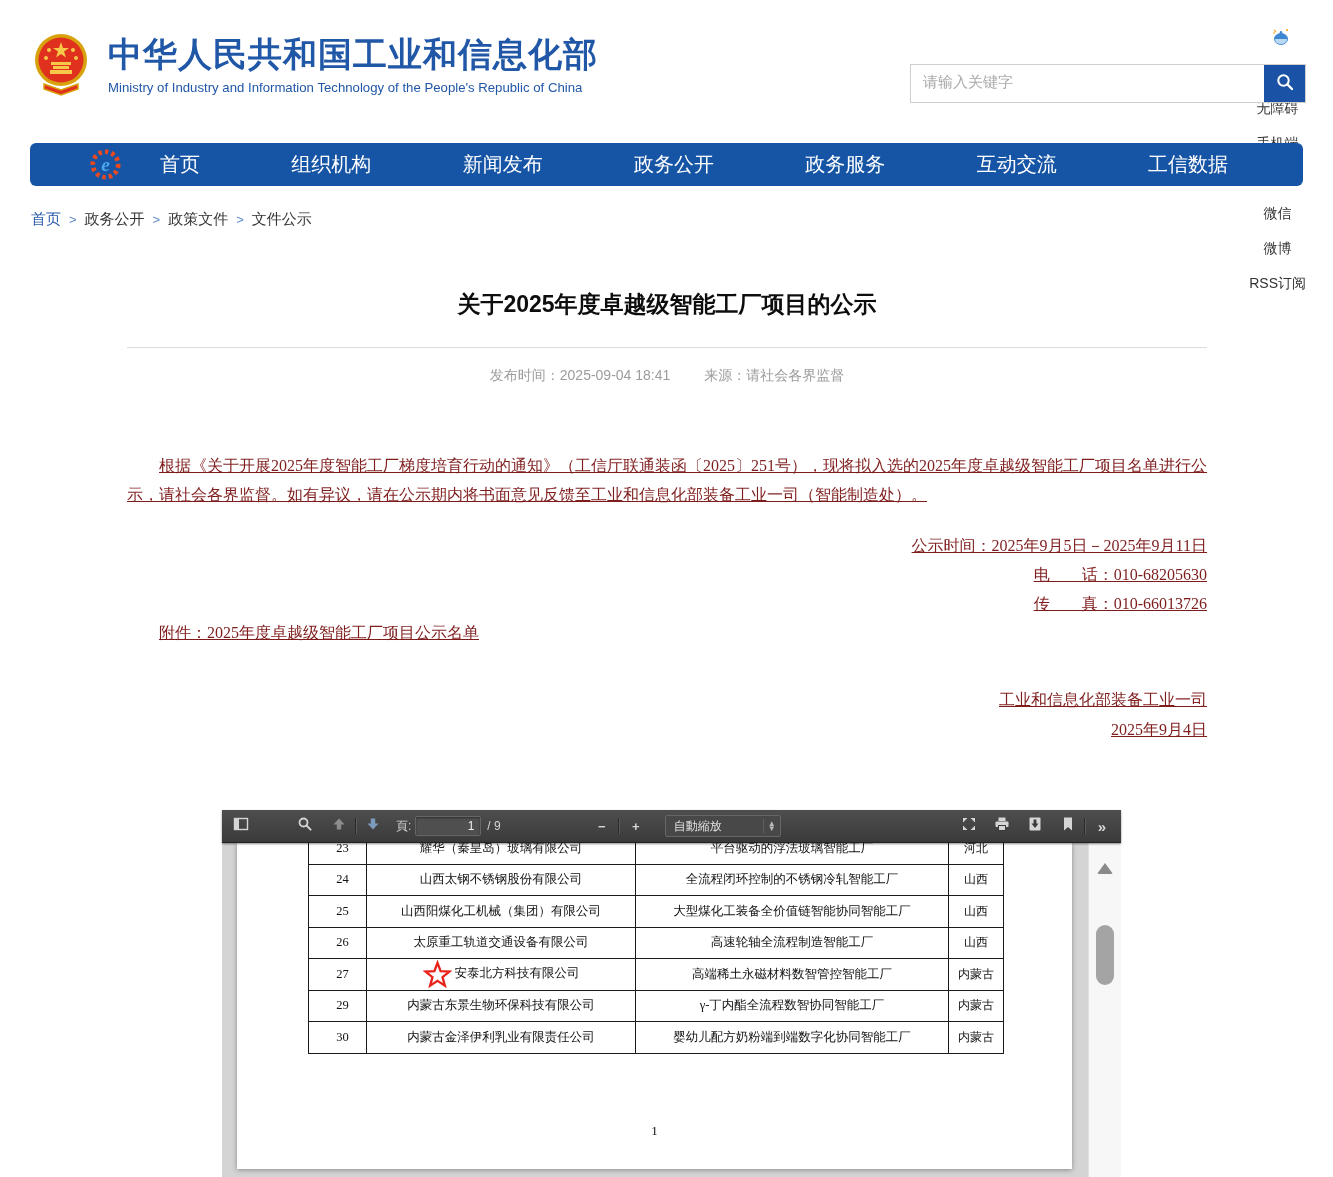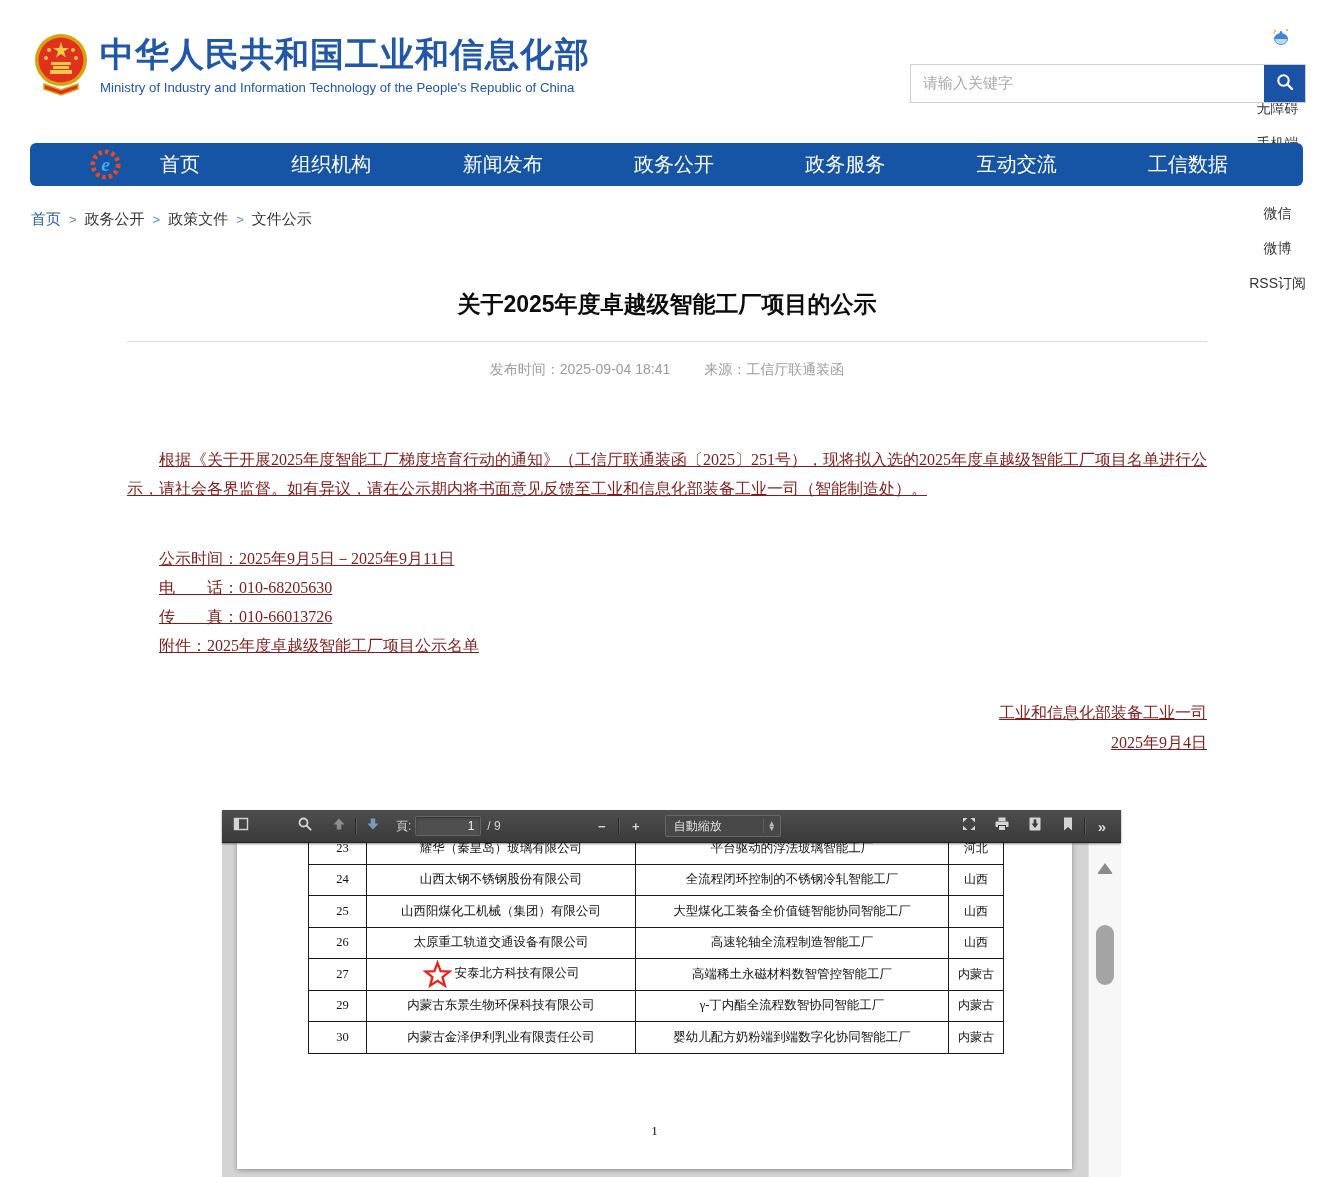--- a/index.html
+++ b/index.html
@@ -2,52 +2,52 @@
 <html><head>
 <meta charset="utf-8">
 <style>
   html,body{margin:0;padding:0;}
   body{width:1333px;height:1177px;background:#fff;font-family:"Liberation Sans",sans-serif;position:relative;overflow:hidden;}
   .page{position:relative;width:1333px;height:1177px;}
 
   
   .header{position:relative;height:130px;}
   .emblem{position:absolute;left:34px;top:32px;width:54px;height:64px;}
-  .site-title-wrap{position:absolute;left:100px;top:36px;}
+  .site-title-wrap{position:absolute;left:108px;top:36px;}
   .site-title{font-size:34px;font-weight:bold;color:#2157a7;letter-spacing:1px;line-height:36px;}
   .site-subtitle{font-size:13.2px;color:#2157a7;margin-top:8px;font-weight:400;}
   .quick-links{position:absolute;right:27px;top:28px;display:flex;align-items:center;gap:17px;font-size:14px;color:#333;flex-direction:column;}
   .qlink{cursor:pointer;white-space:nowrap;}
   .mascot{width:20px;height:20px;display:inline-block;margin-right:-6px;}
   .search-bar{position:absolute;right:27px;top:64px;width:394px;height:37px;border:1px solid #cfcfcf;display:flex;background:#fff;}
-  .search-input{flex:1;border:none;outline:none;font-size:15px;padding:0 12px;color:#666;font-family:Liberation Serif, serif;}
+  .search-input{flex:1;border:none;outline:none;font-size:15px;padding:0 12px;color:#666;font-family:Liberation Mono, monospace;}
   .search-input::placeholder{color:#a9a9a9;}
   .search-btn{width:41px;height:37px;background:#1a53a5;border:none;display:flex;align-items:center;justify-content:center;cursor:pointer;}
 
   
   .nav{position:absolute;left:30px;top:143px;width:1273px;height:43px;background:#1655a5;border-radius:6px;}
   .nav-gear{position:absolute;left:58px;top:4px;width:35px;height:35px;}
   .nav-items{position:absolute;left:130px;right:75px;top:0;height:43px;display:flex;justify-content:space-between;align-items:center;margin:0;padding:0;list-style:none;}
   .nav-item{color:#fff;font-size:20px;cursor:pointer;white-space:nowrap;}
 
   
   .breadcrumb{position:absolute;left:31px;top:210px;font-size:15px;color:#333;display:flex;gap:8px;align-items:center;}
   .bc-item{cursor:pointer;}
   .bc-item.bc-home{color:#2a5caa;}
   .bc-sep{color:#5b8ac6;font-size:13px;}
 
   
   .article{position:absolute;left:127px;top:265px;width:1080px;}
-  .article-title{text-align:center;font-size:23px;font-weight:bold;color:#0d0d0d;padding:24px 0 21px 0;border-bottom:1px solid #dcdcdc;margin:0;}
+  .article-title{text-align:center;font-size:23px;font-weight:bold;color:#0d0d0d;padding:24px 0 27px 0;border-bottom:1px solid #dcdcdc;margin:0;}
   .article-meta{text-align:center;color:#9c9c9c;font-size:14px;padding-top:19px;}
   .article-meta .meta-src{margin-left:30px;}
   .article-body{margin-top:66px;font-family:"Liberation Serif","DejaVu Serif",serif;font-size:16px;line-height:29px;color:#7f1d1d;text-decoration:underline;}
   .article-body p{margin:0;}
   .p-main{text-indent:2em;text-align:justify;}
-  .contact-block{margin-top:41px;}
+  .contact-block{margin-top:22px;text-align:right;}
   .contact-block p{text-indent:2em;}
   .attachment-line{margin-top:29px;text-indent:2em;cursor:pointer;}
   .signature-block{margin-top:38px;text-align:right;line-height:30px;}
 
   
   .pdf-viewer{position:absolute;left:222px;top:810px;width:899px;height:367px;background:#d4d4d4;}
   .pdf-toolbar{position:relative;height:32px;background:linear-gradient(#4e4e4e,#3a3a3a);border-bottom:1px solid #222;box-shadow:0 1px 2px rgba(0,0,0,.45);z-index:3;display:flex;align-items:center;}
   .tb-btn{width:26px;height:24px;display:flex;align-items:center;justify-content:center;cursor:pointer;border-radius:2px;flex:0 0 auto;}
   .tb-sep{width:1px;height:16px;background:#2a2a2a;border-right:1px solid #5a5a5a;margin:0 3px;flex:0 0 auto;}
   .tb-label{color:#d5d5d5;font-size:12px;margin:0 4px 0 10px;flex:0 0 auto;}
@@ -162,21 +162,21 @@
       <span class="bc-sep">&gt;</span>
       <span class="bc-item">政策文件</span>
       <span class="bc-sep">&gt;</span>
       <span class="bc-item">文件公示</span>
     </div>
 
   <div class="article">
     <h1 class="article-title">关于2025年度卓越级智能工厂项目的公示</h1>
     <div class="article-meta">
       <span class="meta-pub">发布时间：2025-09-04 18:41</span>
-      <span class="meta-src">来源：工信厅联通装函</span>
+      <span class="meta-src">来源：请社会各界监督</span>
     </div>
     <div class="article-body">
       <p class="p-main">根据《关于开展2025年度智能工厂梯度培育行动的通知》（工信厅联通装函〔2025〕251号），现将拟入选的2025年度卓越级智能工厂项目名单进行公示，请社会各界监督。如有异议，请在公示期内将书面意见反馈至工业和信息化部装备工业一司（智能制造处）。</p>
       <div class="contact-block">
         <p>公示时间：2025年9月5日－2025年9月11日</p>
         <p>电　　话：010-68205630</p>
         <p>传　　真：010-66013726</p>
       </div>
       <p class="attachment-line">附件：2025年度卓越级智能工厂项目公示名单</p>
       <div class="signature-block">

